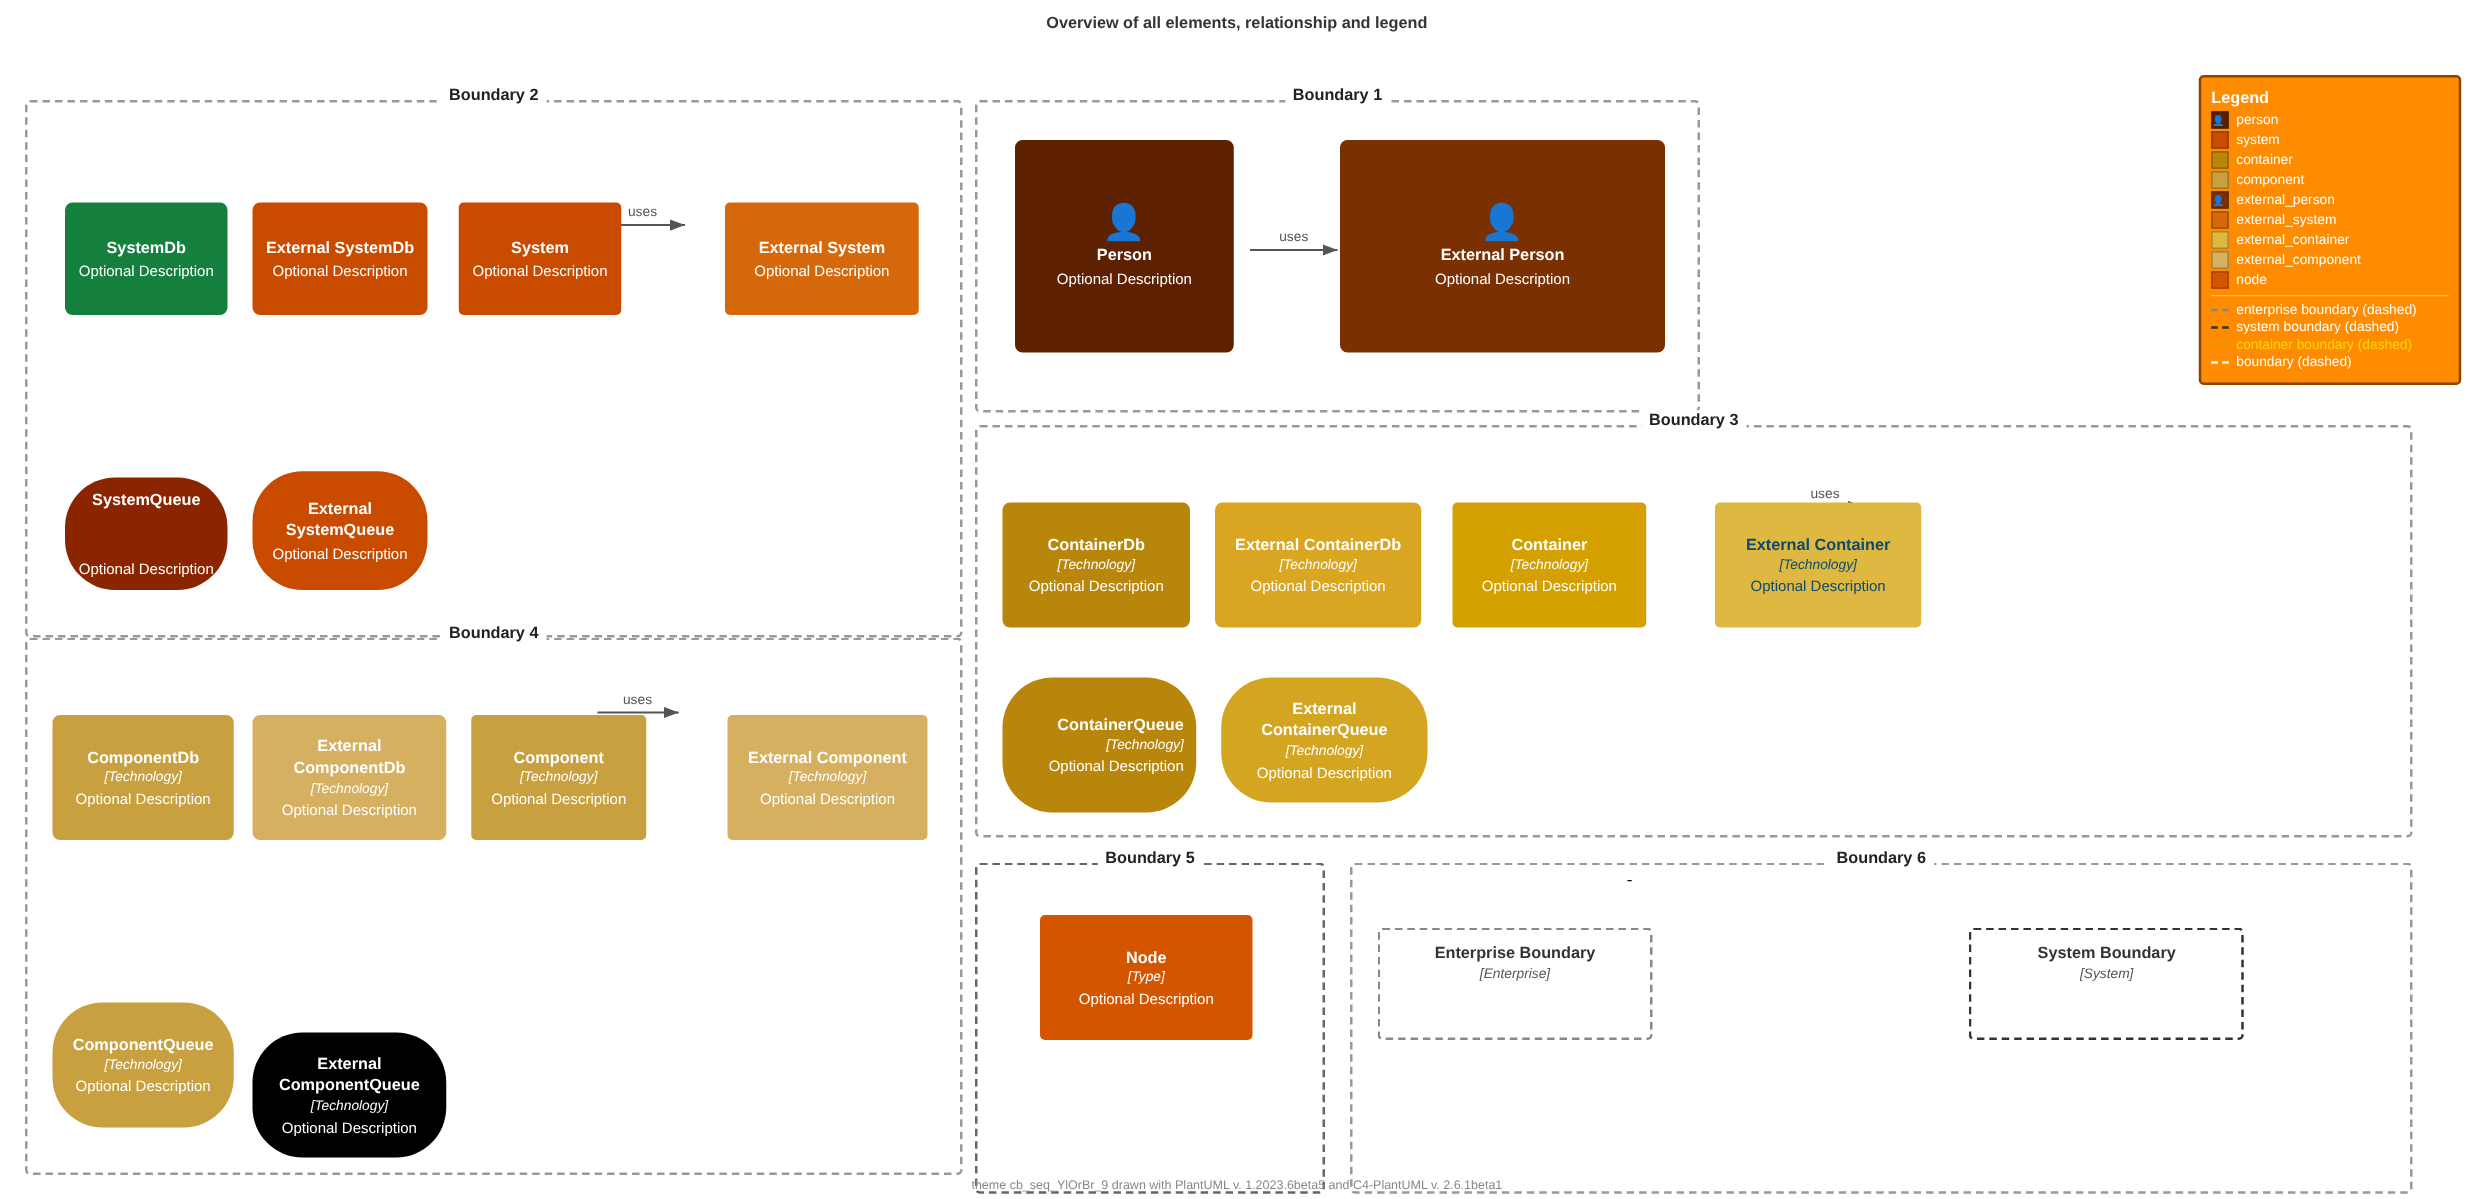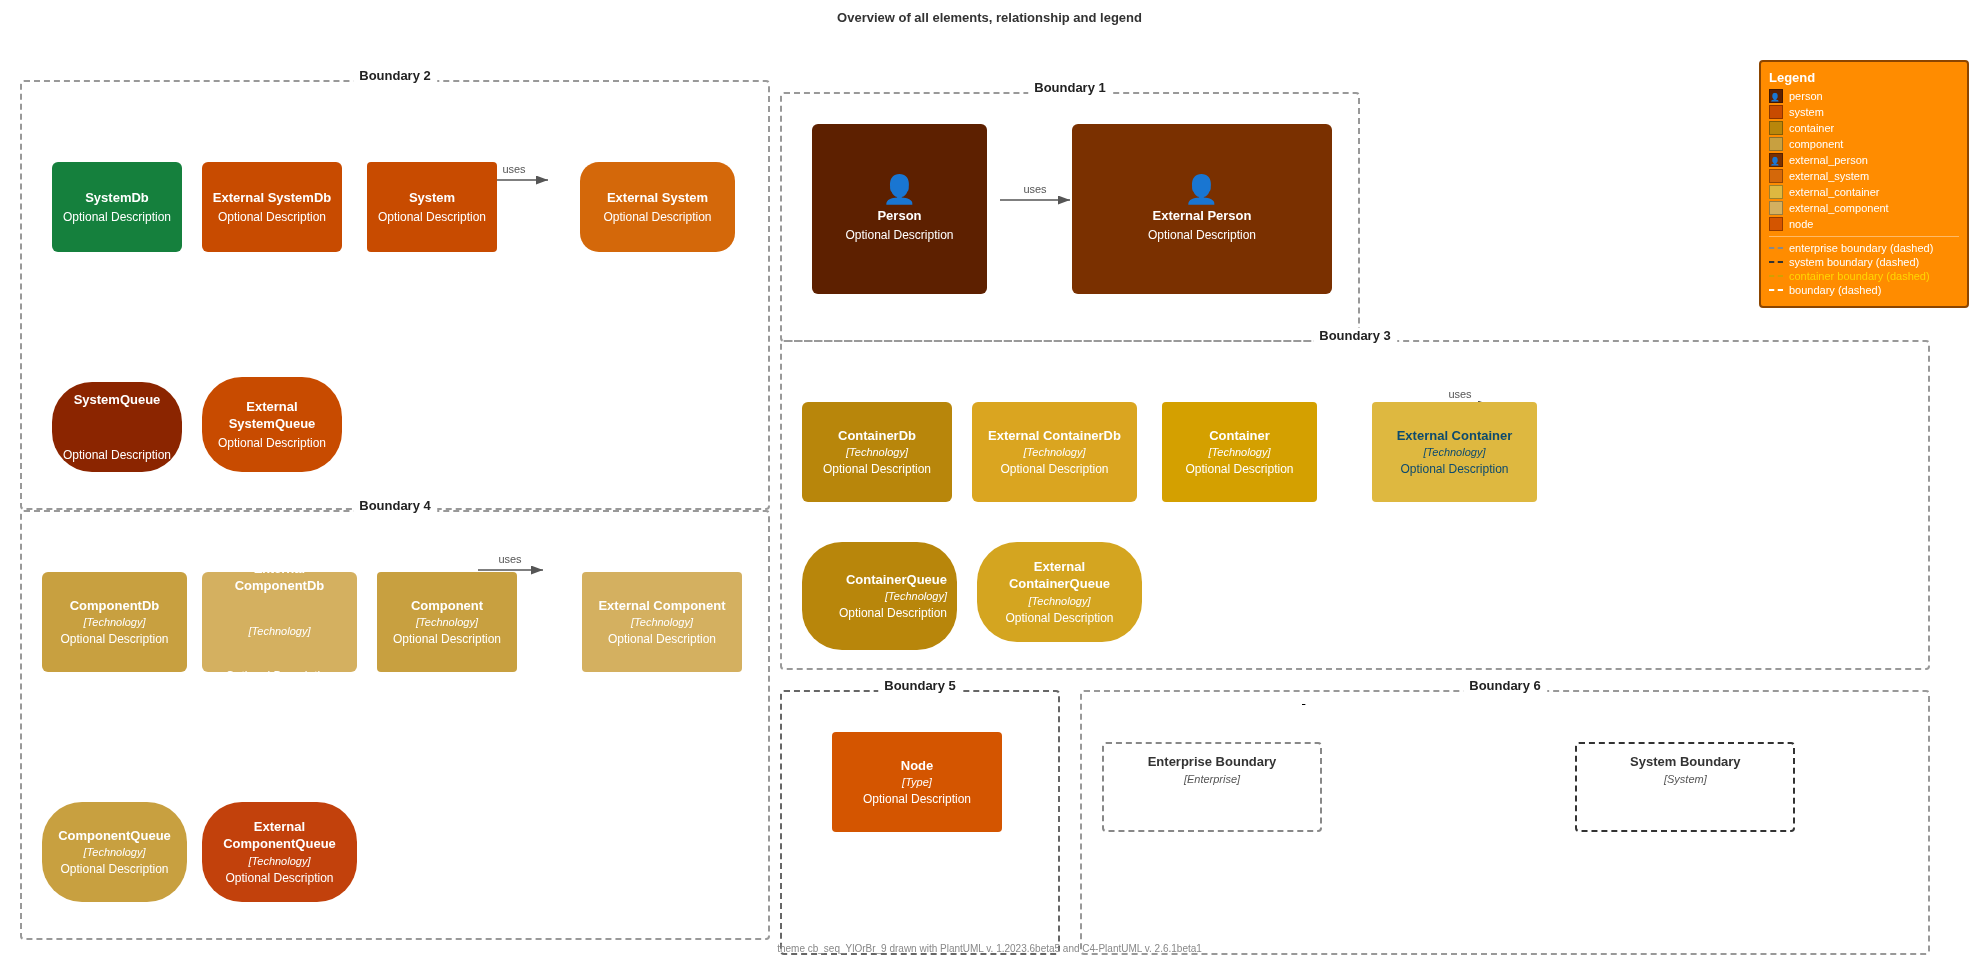--- a/index.html
+++ b/index.html
@@ -106,25 +106,25 @@
     .color-queue-external { background: #C84B00; color: #fff; }
     .color-person { background: #5D2000; color: #fff; }
     .color-external-person { background: #7A3000; color: #fff; }
     .color-container-db { background: #B8860B; color: #fff; }
     .color-external-container-db { background: #DAA520; color: #fff; }
     .color-container { background: #D4A000; color: #fff; }
     .color-external-container { background: #DEB840; color: #0c4a6e; }
     .color-container-queue { background: #B8860B; color: #fff; }
     .color-external-container-queue { background: #D4A520; color: #fff; }
     .color-component-db { background: #C8A040; color: #fff; }
-    .color-external-component-db { background: #D4B060; color: #fff; gap: 28px; }
+    .color-external-component-db { background: #D4B060; color: #fff; }
     .color-component { background: #C8A040; color: #fff; }
     .color-external-component { background: #D4B060; color: #fff; }
     .color-component-queue { background: #C8A040; color: #fff; }
-    .color-external-component-queue { background: #c2410c; color: #fff; }
+    .color-external-component-queue { background: #000000; color: #fff; margin-top: 24px; }
     .color-node { background: #D45500; color: #fff; }
 
     
     .db-box {
       position: absolute;
       display: flex;
       flex-direction: column;
       align-items: center;
       justify-content: center;
       text-align: center;
@@ -253,37 +253,37 @@
     <div class="db-box color-external-system-db" style="left:180px; top:80px; width:140px; height:90px;">
       <div class="elem-title">External SystemDb</div>
       <div class="elem-desc">Optional Description</div>
     </div>
 
     <div class="elem-box color-system" style="left:345px; top:80px; width:130px; height:90px;">
       <div class="elem-title">System</div>
       <div class="elem-desc">Optional Description</div>
     </div>
 
-    <div class="elem-box color-external-system" style="left:558px; top:80px; width:155px; height:90px;border-radius:19px;">
+    <div class="elem-box color-external-system" style="left:558px; top:80px; width:155px; height:90px;">
       <div class="elem-title">External System</div>
       <div class="elem-desc">Optional Description</div>
     </div>
 
     <div class="db-box color-queue-system" style="left:30px; top:300px; width:130px; height:90px; border-radius:40px 40px 40px 40px;gap:36px;">
       <div class="elem-title">SystemQueue</div>
       <div class="elem-desc">Optional Description</div>
     </div>
 
     <div class="db-box color-queue-external" style="left:180px; top:295px; width:140px; height:95px; border-radius:40px 40px 40px 40px;">
       <div class="elem-title">External SystemQueue</div>
       <div class="elem-desc">Optional Description</div>
     </div>
   </div>
 
-  <div class="boundary" style="left:780px; top:62px; width:580px; height:250px;">
+  <div class="boundary" style="left:780px; top:50px; width:580px; height:250px;">
     <div class="boundary-label">Boundary 1</div>
 
     <div class="person-box color-person" style="left:30px; top:30px; width:175px; height:170px;">
       <div class="person-icon">👤</div>
       <div class="elem-title">Person</div>
       <div class="elem-desc">Optional Description</div>
     </div>
 
     <div class="person-box color-external-person" style="left:290px; top:30px; width:260px; height:170px;">
       <div class="person-icon">👤</div>

